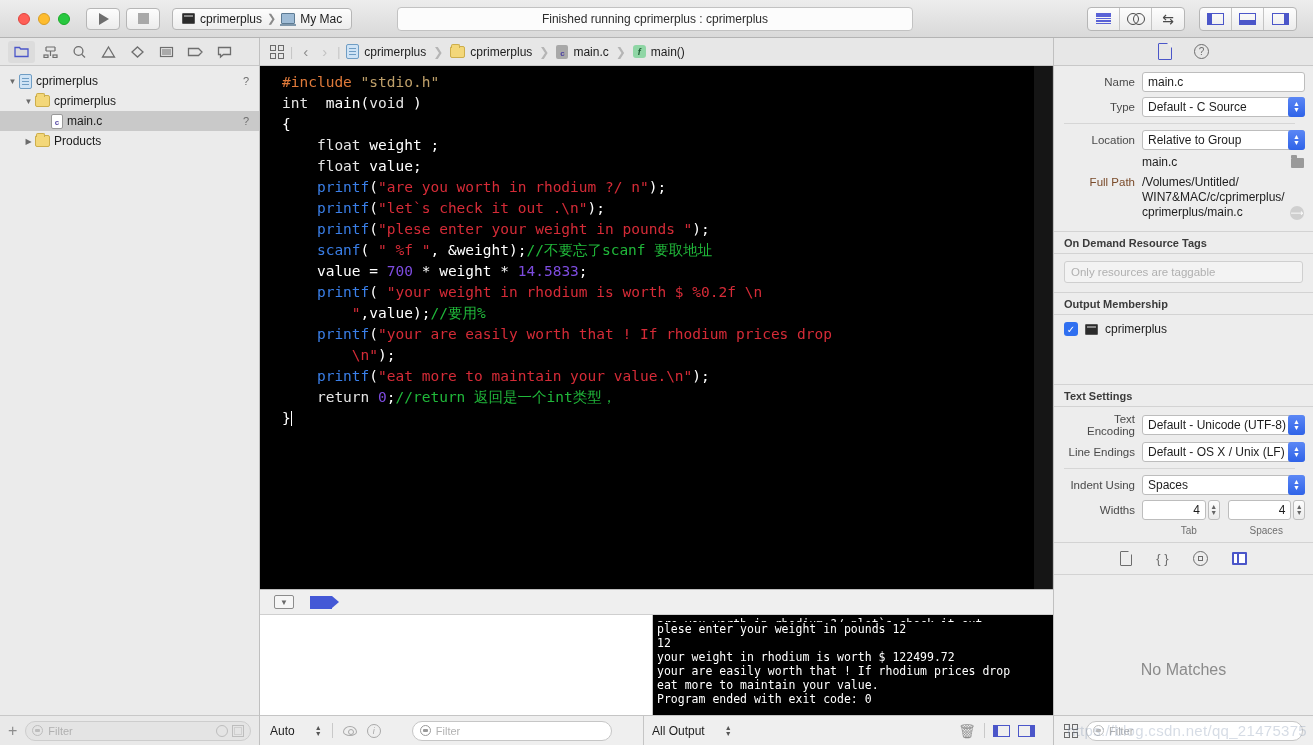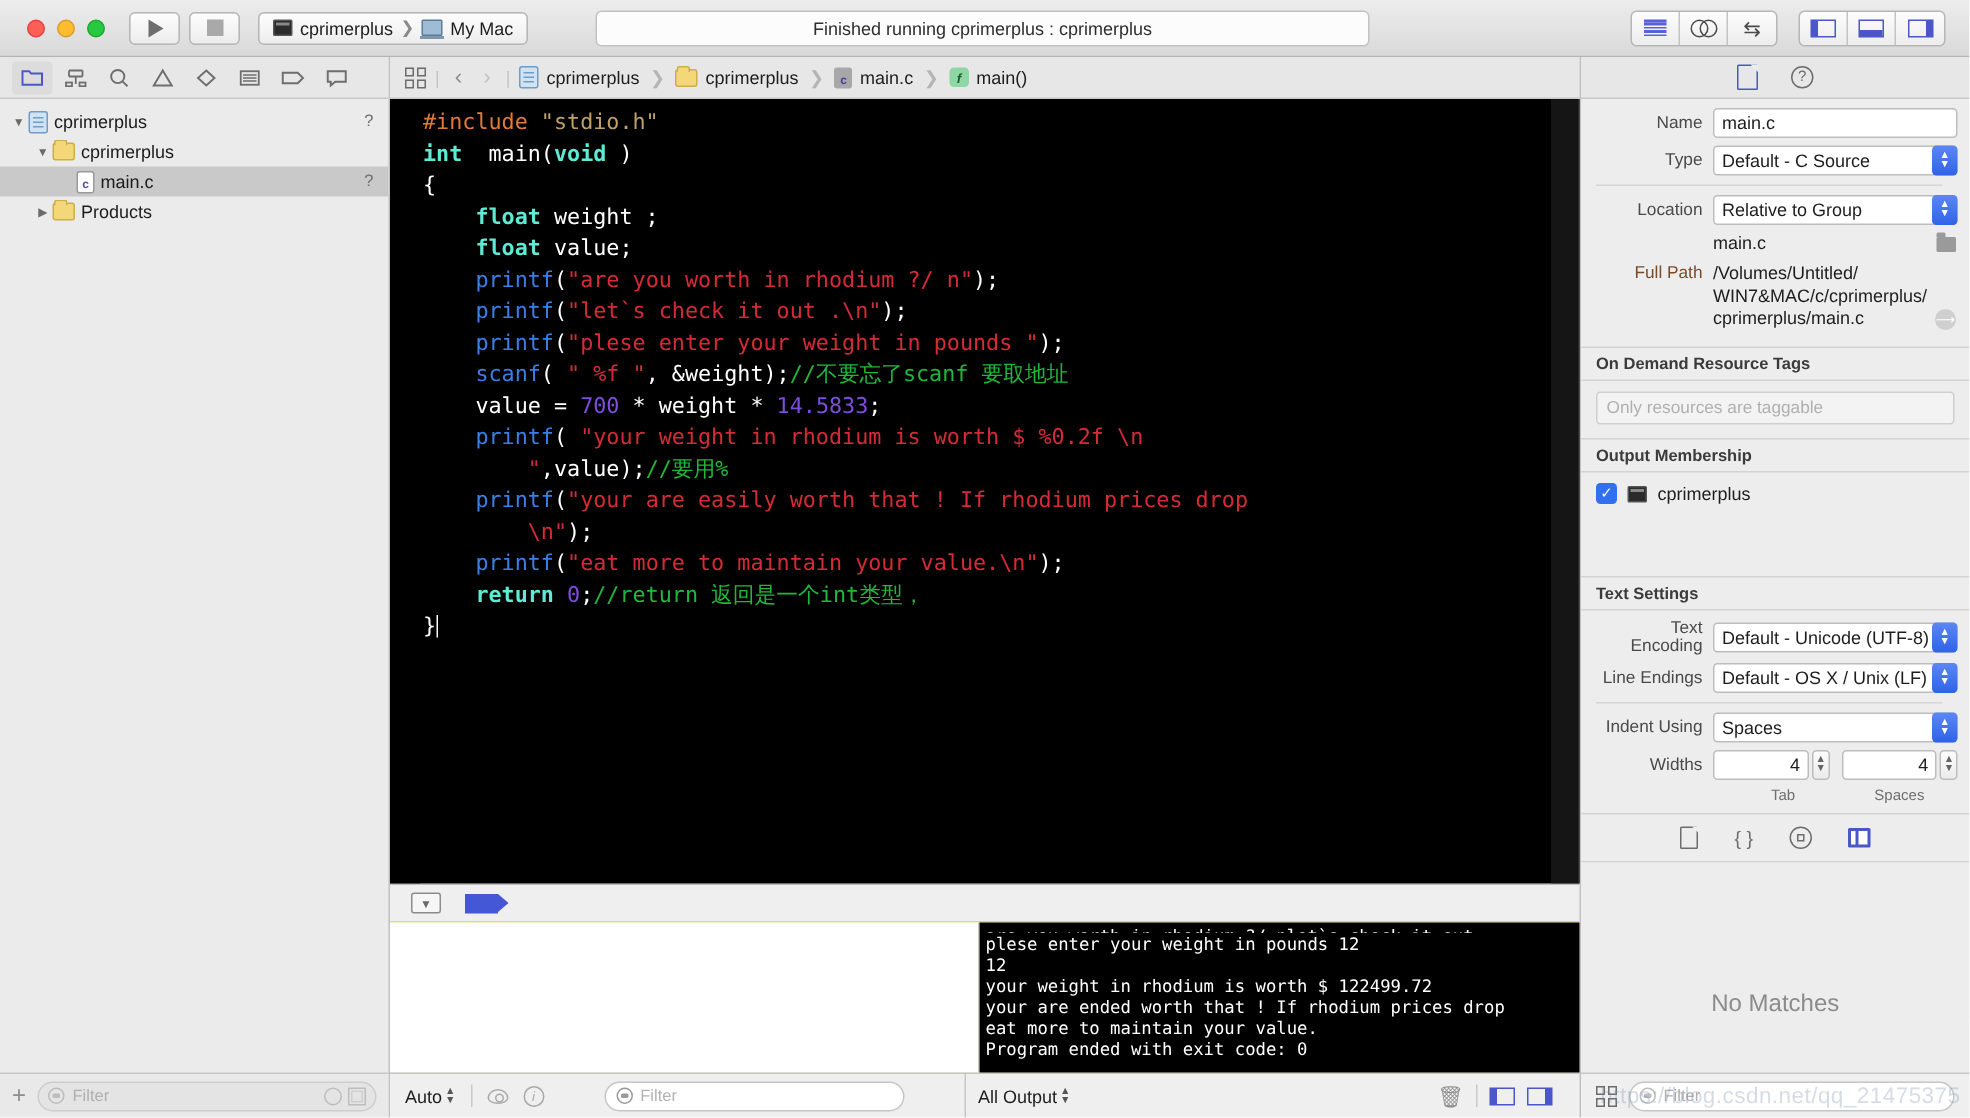--- a/index.html
+++ b/index.html
@@ -215,21 +215,21 @@
     border-right: 1px solid #2a2a2a;
   }
   .gutter { position: absolute; left: 0; top: 0; bottom: 0; width: 20px; background: #000; }
   .code {
     position: absolute; left: 22px; right: 0; top: 0; bottom: 0;
     font-family: "DejaVu Sans Mono", "Liberation Mono", monospace;
     font-size: 14.5px; line-height: 21px;
     white-space: pre; color: #ffffff;
     padding-top: 6px;
   }
-  .code .kw { color: #5eead4; font-weight: bold; }
+  .code .kw { color: #e5e5e5; }
   .code .pre { color: #e07a3a; }
   .code .str { color: #d52b37; }
   .code .strh { color: #bfa06a; }
   .code .fn { color: #3a7fe8; }
   .code .num { color: #7e4ce0; }
   .code .cm { color: #20b83a; }
   .code .pl { color: #ffffff; }
   .code .caret {
     display: inline-block; width: 1px; height: 15px;
     background: #fff; vertical-align: -3px;
@@ -250,34 +250,34 @@
     display: flex; align-items: center; justify-content: center; background: #f6f6f6;
     font-size: 8px; color: #6a6a6a;
   }
   .dbg-flag {
     width: 22px; height: 13px; background: #4458d6; position: relative;
   }
   .dbg-flag::after {
     content:""; position:absolute; right:-7px; top:0; border-top:6.5px solid transparent;
     border-bottom:6.5px solid transparent; border-left:7px solid #4458d6;
   }
-  .debugpanes { height: 100px; flex: 0 0 100px; display: flex; background: #fde047; }
+  .debugpanes { height: 100px; flex: 0 0 100px; display: flex; background: #f9a8d4; }
   .varpane { flex: 1 1 auto; background: #ffffff; border-right: 1px solid #c8c8c8; }
   .console {
     width: 400px; flex: 0 0 400px; background: #000;
     color: #fff; font-family: "DejaVu Sans Mono","Liberation Mono",monospace;
     font-size: 11.5px; line-height: 14px; padding: 2px 4px;
     overflow: hidden; position: relative;
   }
   .dbg-bottom {
     height: 30px; flex: 0 0 30px;
     background: #efefef; border-top: 1px solid #c5c5c5;
     display: flex; align-items: center; padding: 0 10px; gap: 10px;
   }
-  .auto-pop { display:flex; align-items:center; gap:2px; font-size:12px; }
+  .auto-pop { display:flex; align-items:center; gap:20px; font-size:12px; }
   .stepper { display:flex; flex-direction:column; font-size:7px; line-height:6px; color:#555; }
   .vsep { width:1px; height:15px; background:#c9c9c9; }
   .eye { width:14px; height:10px; border:1.2px solid #a9a9a9; border-radius:50% 50% 50% 50%/60% 60% 40% 40%; position:relative;}
   .eye::after{content:"";position:absolute;left:4.3px;top:2.2px;width:4px;height:4px;border-radius:50%;border:1.2px solid #a9a9a9;}
   .infoc { width:14px;height:14px;border-radius:50%;border:1.2px solid #a9a9a9;display:flex;align-items:center;justify-content:center;font-size:9px;color:#a9a9a9;font-style:italic;}
   .dbg-filter {
     width: 200px; height: 20px; background: #fff; border: 1px solid #c6c6c6; border-radius: 10px;
     display:flex; align-items:center; gap:5px; padding:0 7px; color:#b2b2b2; font-size:11px;
     margin: 0 auto;
   }
@@ -582,21 +582,21 @@
         <span class="dbg-flag"></span>
       </div>
 
       <div class="debugpanes">
         <div class="varpane"></div>
         <div class="console" id="console-area">
             <div style="height: 5px; overflow: hidden;">are you worth in rhodium ?/ nlet`s check it out .</div>
             <div>plese enter your weight in pounds 12</div>
             <div>12</div>
             <div>your weight in rhodium is worth $ 122499.72</div>
-            <div> your are ended worth that ! If rhodium prices drop</div>
+            <div> your are easily worth that ! If rhodium prices drop</div>
             <div>eat more to maintain your value.</div>
             <div>Program ended with exit code: 0</div>
           </div>
       </div>
 
       <div class="dbg-bottom">
         <span class="auto-pop">
           <span>Auto</span>
           <span class="stepper">▲<br>▼</span>
         </span>

